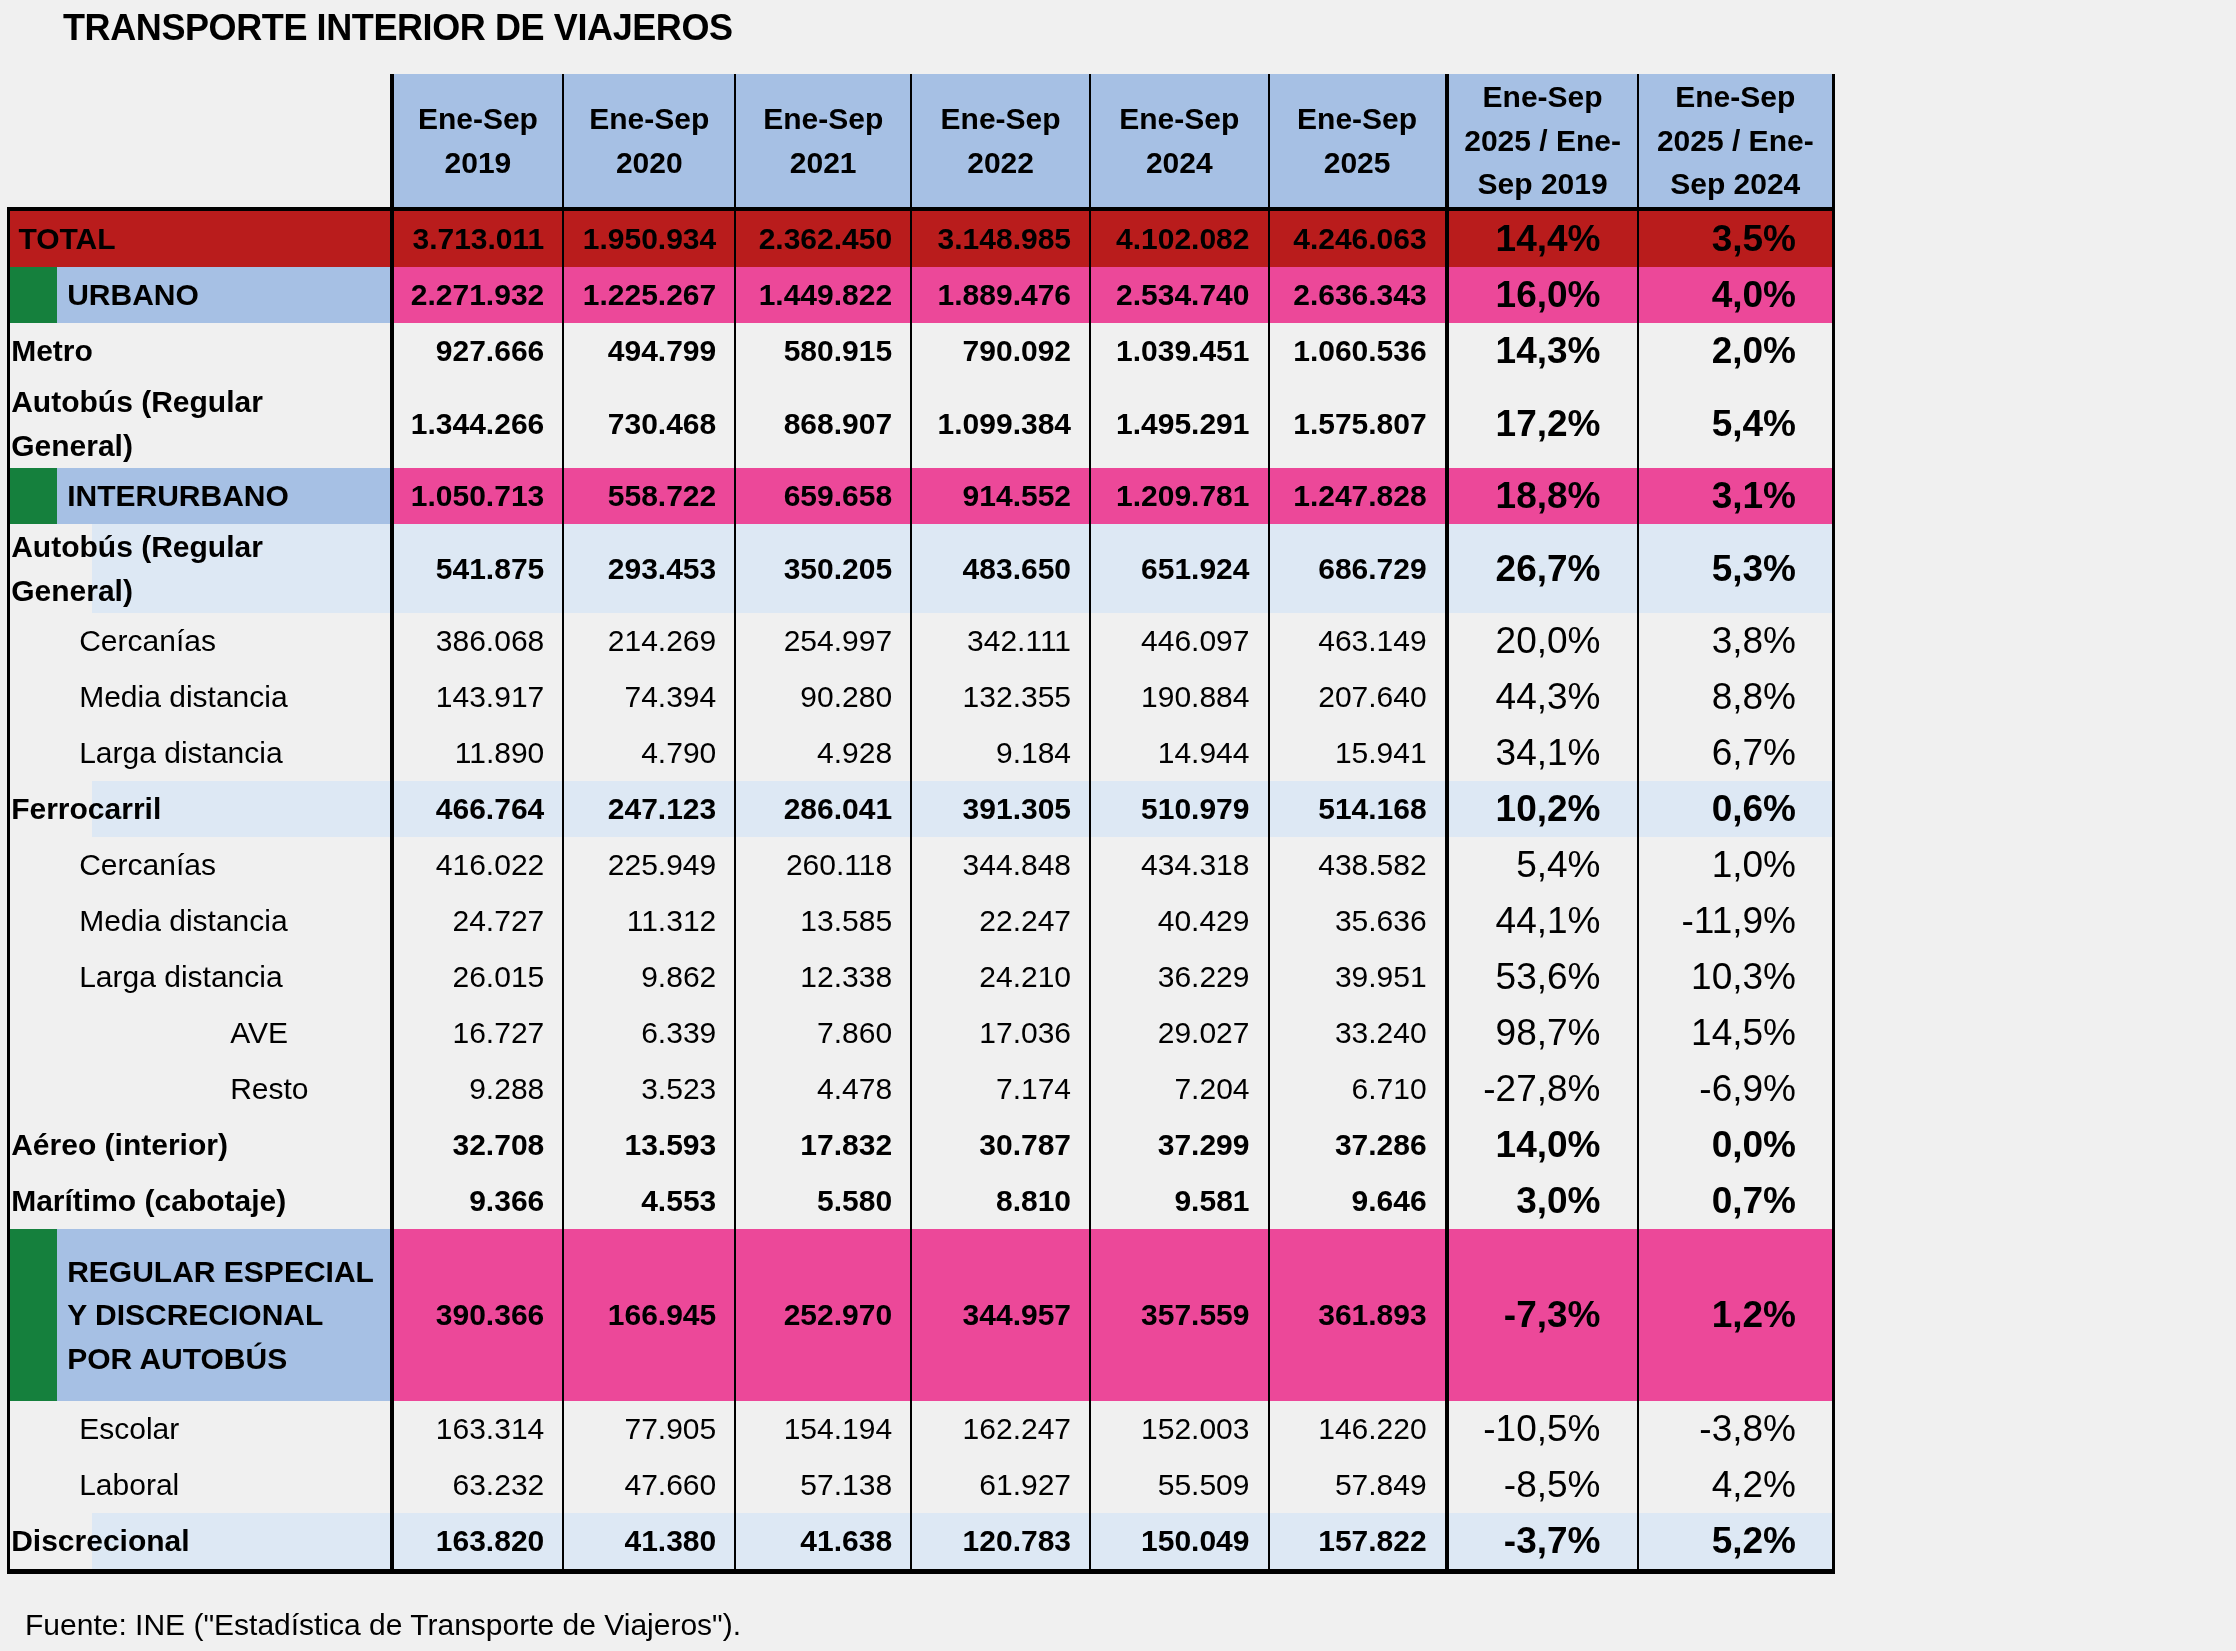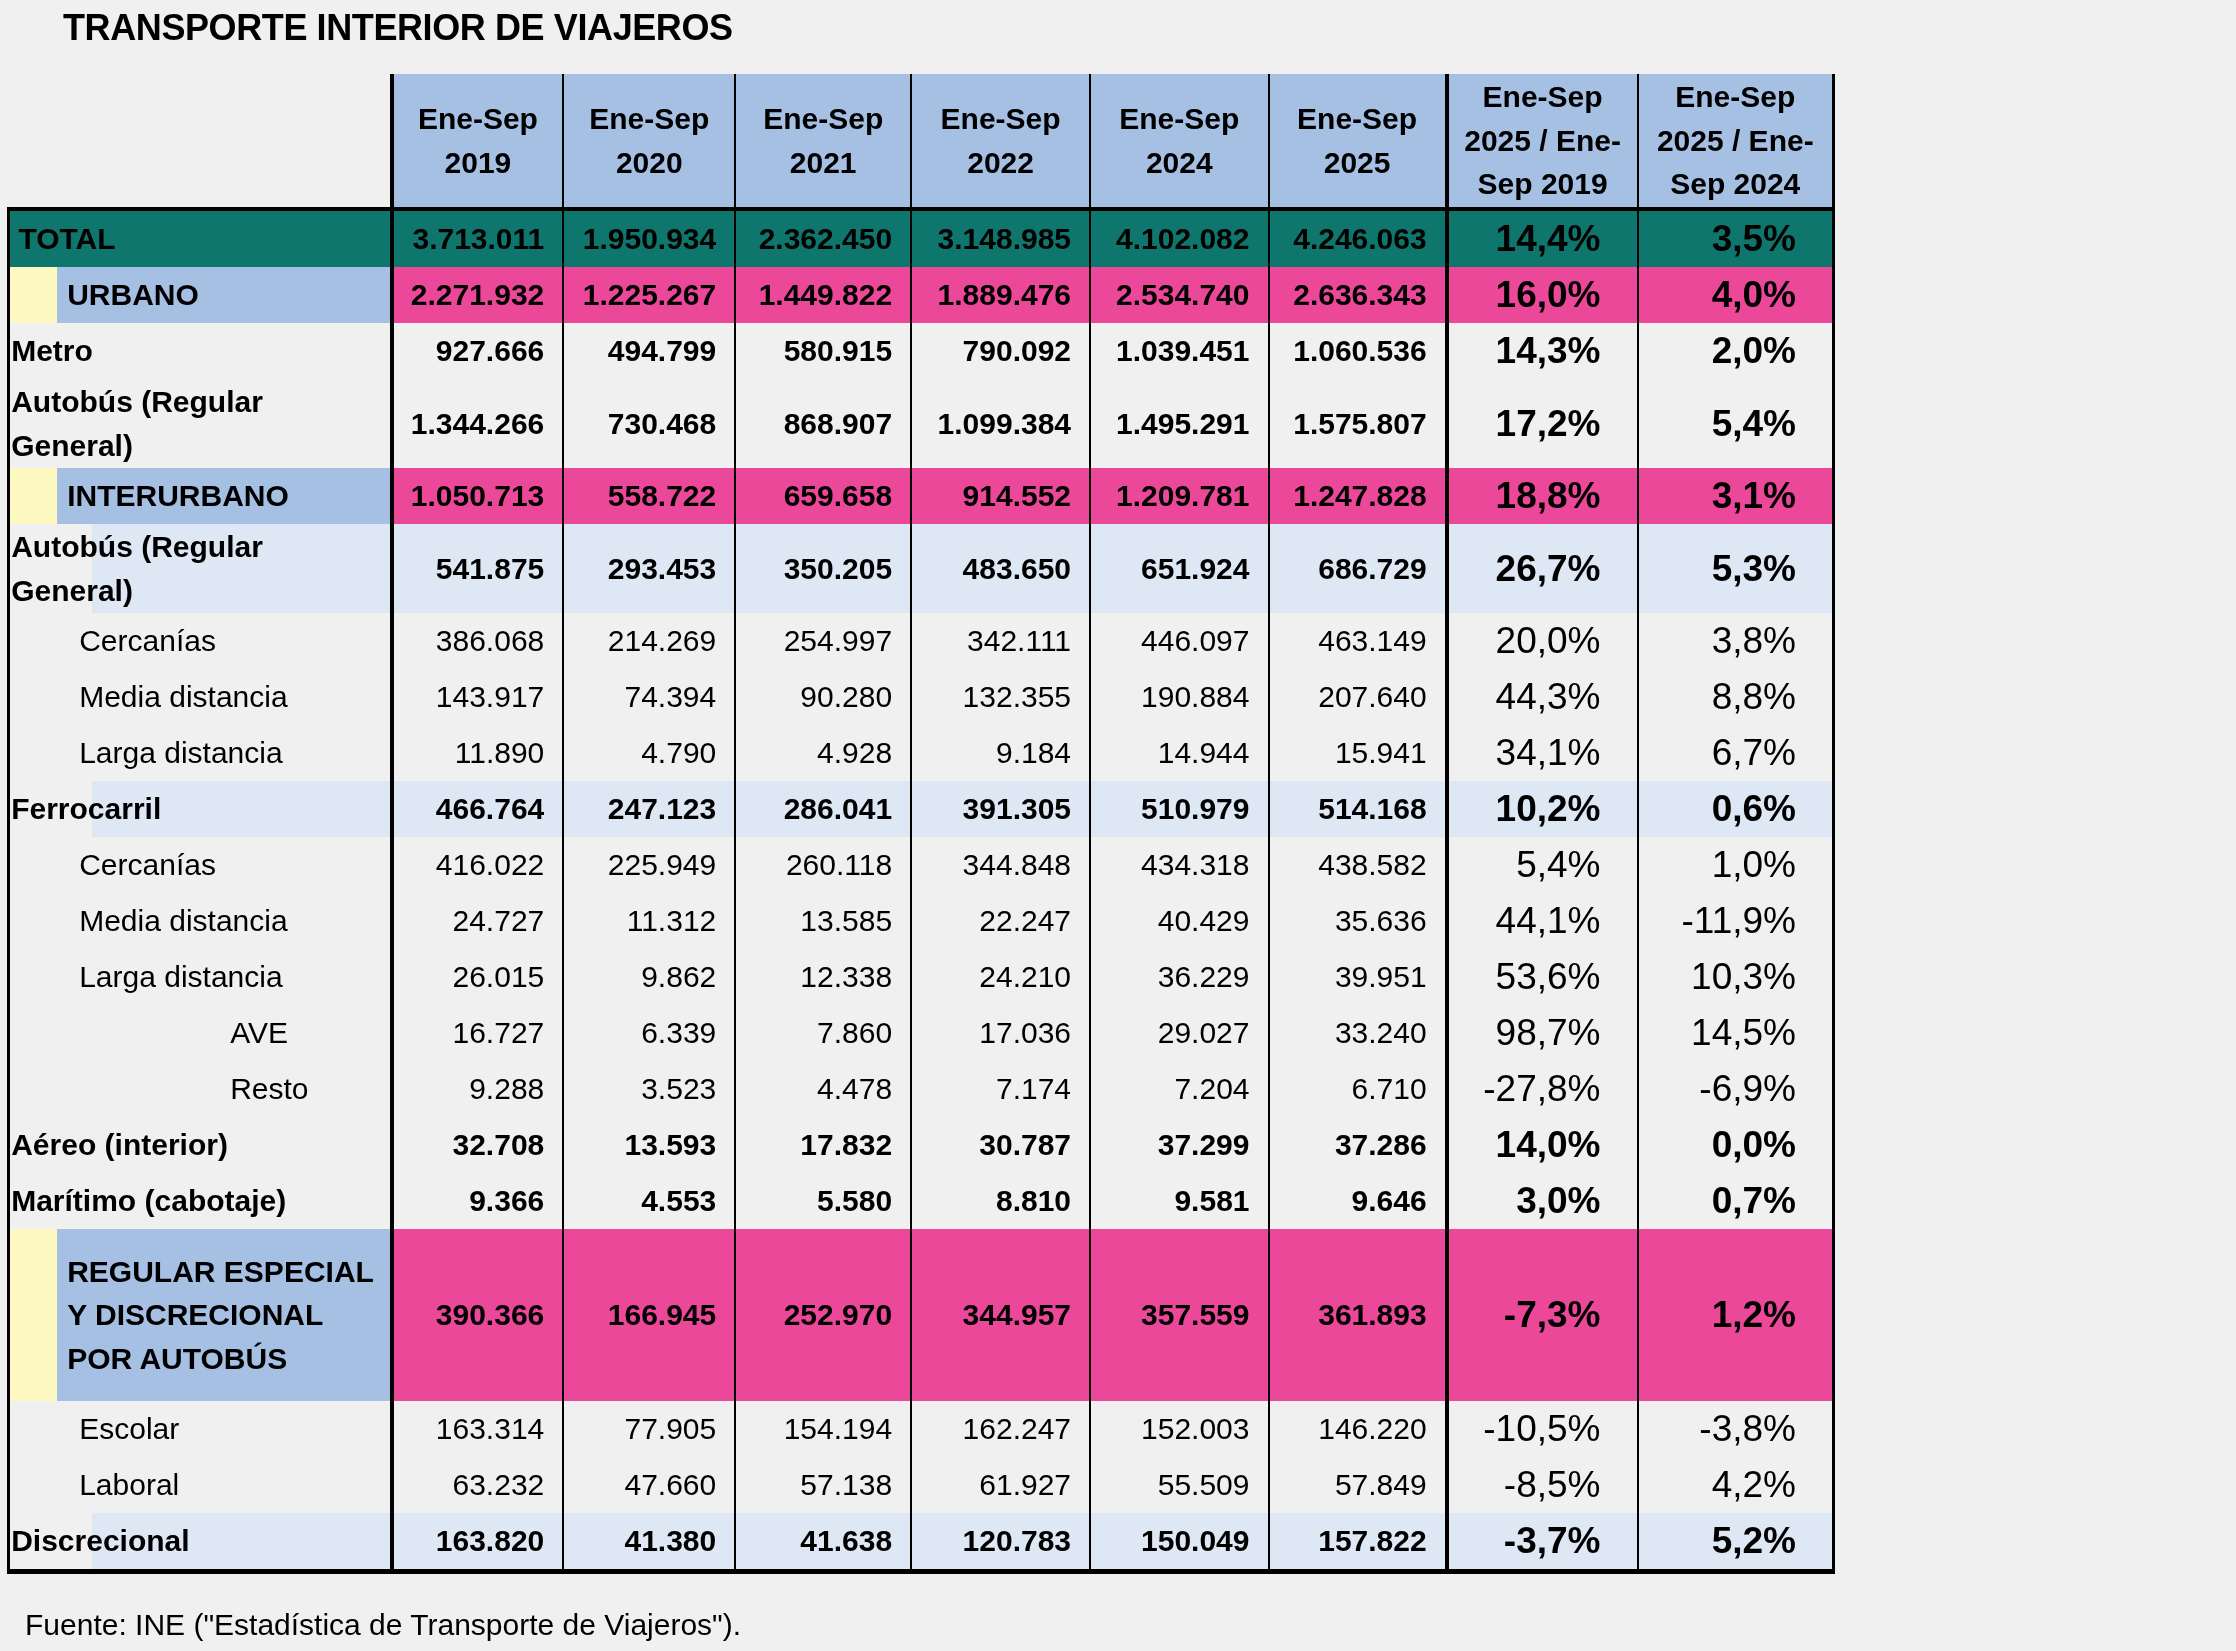--- a/index.html
+++ b/index.html
@@ -71,23 +71,23 @@
   .pct{font-size:37px;text-align:right;padding-right:36px;}
   td.lab{position:relative;}
   td.lab .band{position:absolute;top:0;bottom:0;right:0;z-index:0;}
   td.lab .txt{position:relative;z-index:1;display:block;font-size:30px;line-height:1.45;}
   .lv0 .txt{padding-left:7.2px;}
   .lv1 .txt{padding-left:56px;padding-right:7.2px;}
   .lv2 .txt{}
   .lv3 .txt{padding-left:68px;}
   .lv4 .txt{padding-left:219px;}
   
-  .r-total td{background:#0f766e;font-weight:bold;}
+  .r-total td{background:#b91c1c;font-weight:bold;}
   .r-blue td{background:#ec4899;font-weight:bold;}
-  .r-blue td.lab{background:#fef9c3;}
+  .r-blue td.lab{background:#15803d;}
   .r-blue td.lab .band{left:47px;background:#a6c0e4;}
   .r-lightblue td{background:#dde8f4;font-weight:bold;}
   .r-lightblue td.lab{background:#f0f0f0;}
   .r-lightblue td.lab .band{left:82px;background:#dde8f4;}
   .r-grayb td{background:#f0f0f0;font-weight:bold;}
   .r-gray td{background:#f0f0f0;font-weight:normal;}
   .footer{
     position:absolute;
     left:25px; top:1608px;
     font-size:30px;

